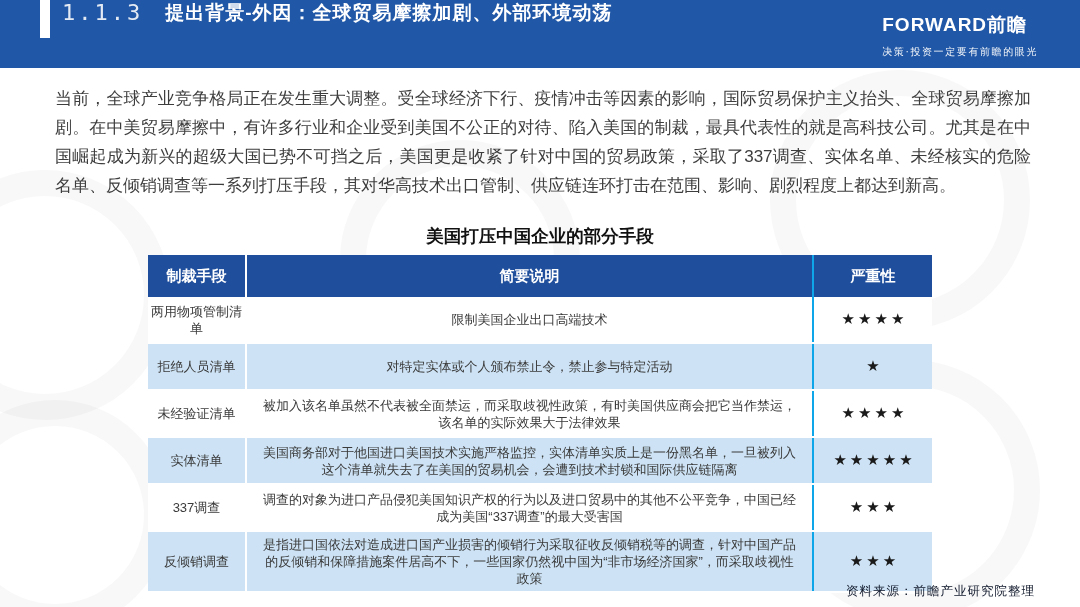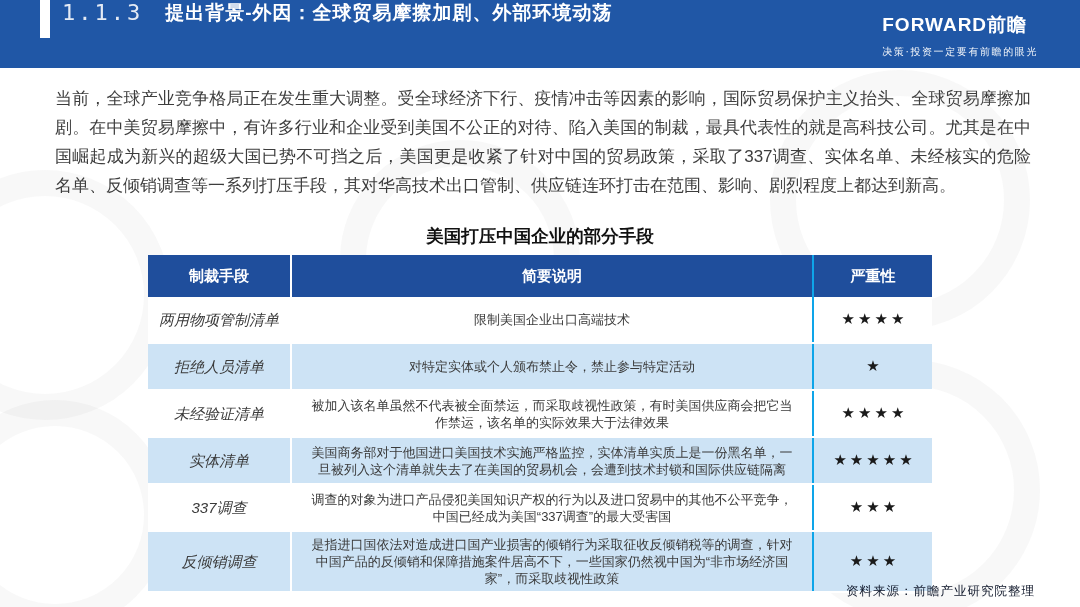--- a/index.html
+++ b/index.html
@@ -115,41 +115,41 @@
   }
   .thead {
     display: flex;
     height: 42px;
     background: var(--table-header, #1F4E9C);
     color: #ffffff;
     font-weight: 700;
     font-size: 15px;
   }
   .thead .cell { display: flex; align-items: center; justify-content: center; }
-  .cell-measure  { width: 144px; flex: 0 0 auto; border-right: 2px solid #ffffff; }
+  .cell-measure  { width: 99px; flex: 0 0 auto; border-right: 2px solid #ffffff; }
   .cell-desc     { flex: 1 1 auto; border-right: 2px solid #0ea5e9; padding: 4px 14px; }
   .cell-severity { width: 118px; flex: 0 0 auto; font-family: Liberation Serif, serif; }
 
   .trow {
     display: flex;
     min-height: 47px;
     background: #ffffff;
     border-bottom: 2px solid #ffffff;
     font-size: 13px;
     color: #3a3a3a;
   }
   .trow.stripe { background: var(--row-stripe, #CDE3F5); }
   .trow .cell {
     display: flex;
     align-items: center;
     justify-content: center;
     text-align: center;
     line-height: 17px;
   }
-  .trow .cell-measure { font-size: 15px; font-style: italic; }
+  .trow .cell-measure { font-size: 13px; }
   .severity-stars {
     font-size: 15px;
     letter-spacing: 3px;
     color: var(--star, #1a1a1a);
     white-space: nowrap;
     text-indent: 3px;
   }
 
   
   .source-note {

